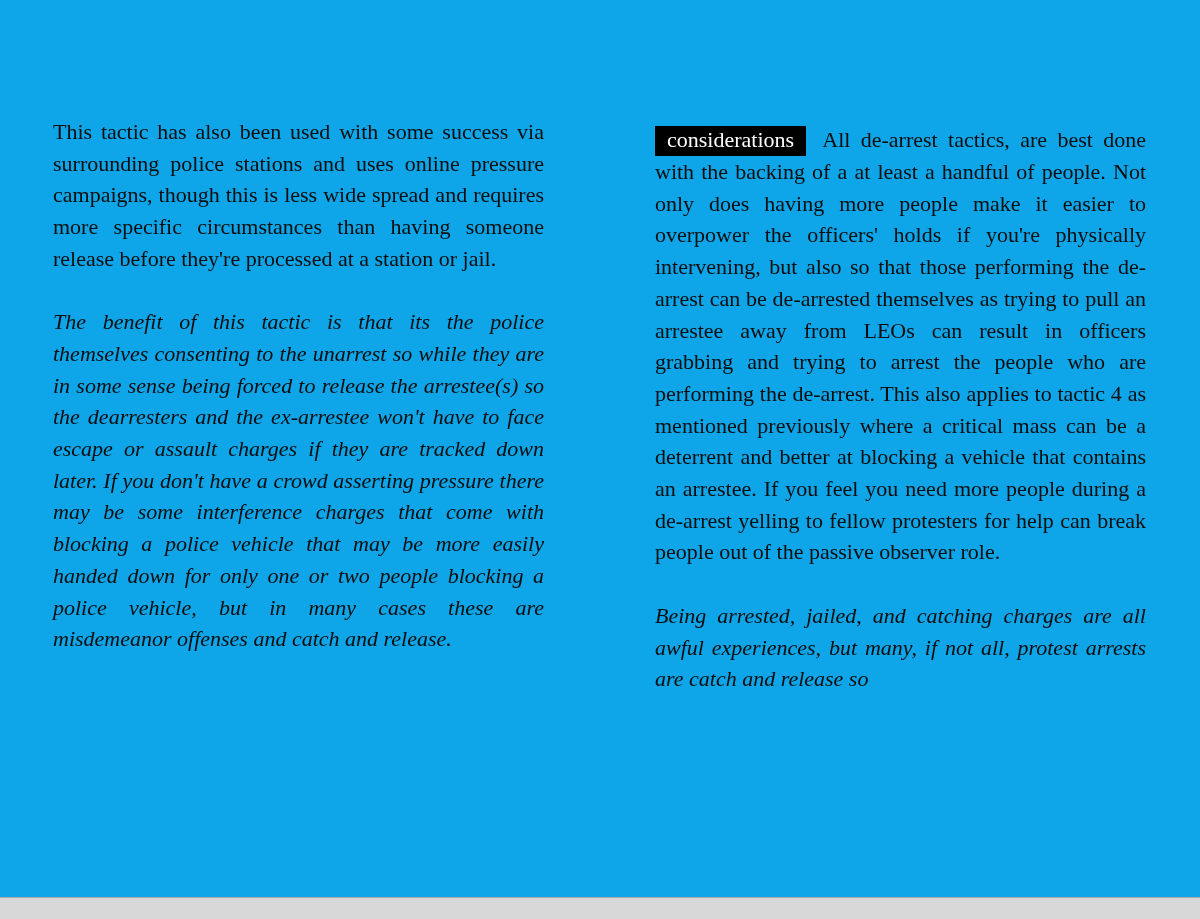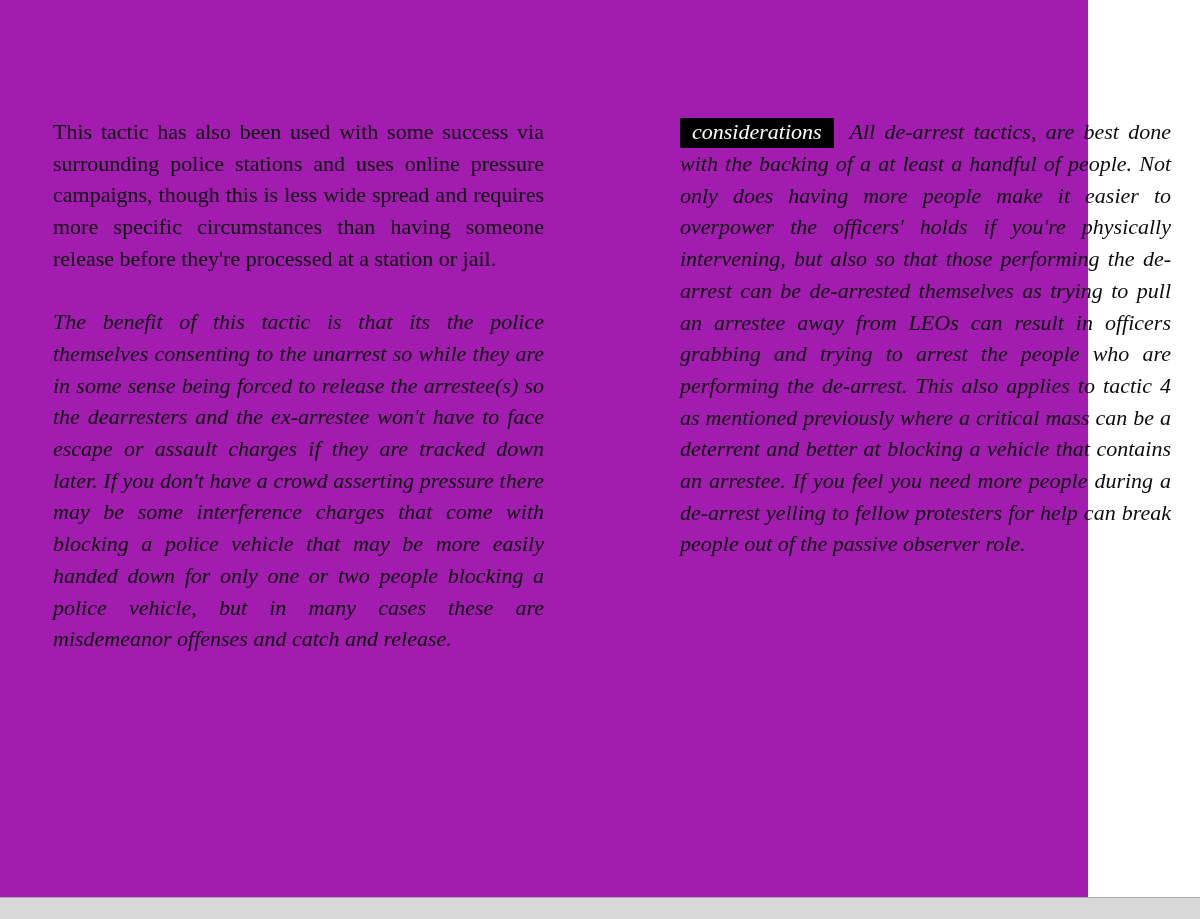--- a/index.html
+++ b/index.html
@@ -7,36 +7,36 @@
     padding: 0;
     width: 1200px;
     height: 919px;
     background: #ffffff;
     overflow: hidden;
   }
   .page {
     position: absolute;
     top: 0;
     left: 0;
-    width: 1088px;
+    width: 1200px;
     height: 897px;
-    background: #a21caf;
+    background: #0ea5e9;
   }
   .column {
     position: absolute;
     top: 116px;
     width: 491px;
     font-family: "Liberation Serif", "DejaVu Serif", serif;
     font-size: 22px;
     line-height: 31.7px;
     color: #0d0d0d;
     text-align: justify;
   }
   .column-left  { left: 53px;  }
-  .column-right { left: 680px; }
+  .column-right { left: 655px; margin-top: 8px; }
   .column p {
     margin: 0 0 31.7px 0;
     padding: 0;
   }
   .column p:last-child { margin-bottom: 0; font-style: italic; }
   .highlight-heading {
     display: inline-block;
     background: #000000;
     color: #ffffff;
     padding: 0px 12px 2px 12px;
@@ -58,17 +58,18 @@
 
 <div class="page">
 
   <div class="column column-left">
     <p>This tactic has also been used with some success via surrounding police stations and uses online pressure campaigns, though this is less wide spread and requires more specific circumstances than having someone release before they're processed at a station or jail.</p>
     <p>The benefit of this tactic is that its the police themselves consenting to the unarrest so while they are in some sense being forced to release the arrestee(s) so the dearresters and the ex-arrestee won't have to face escape or assault charges if they are tracked down later. If you don't have a crowd asserting pressure there may be some interference charges that come with blocking a police vehicle that may be more easily handed down for only one or two people blocking a police vehicle, but in many cases these are misdemeanor offenses and catch and release.</p>
   </div>
 
   <div class="column column-right">
     <p><span class="highlight-heading">considerations</span><span> All de-arrest tactics, are best done with the backing of a at least a handful of people. Not only does having more people make it easier to overpower the officers' holds if you're physically intervening, but also so that those performing the de-arrest can be de-arrested themselves as trying to pull an arrestee away from LEOs can result in officers grabbing and trying to arrest the people who are performing the de-arrest. This also applies to tactic 4 as mentioned previously where a critical mass can be a deterrent and better at blocking a vehicle that contains an arrestee. If you feel you need more people during a de-arrest yelling to fellow protesters for help can break people out of the passive observer role.</span></p>
+    <p>Being arrested, jailed, and catching charges are all awful experiences, but many, if not all, protest arrests are catch and release so</p>
   </div>
 
 </div>
 
 <div class="viewer-bottom-edge"></div>
 
 </body></html>

